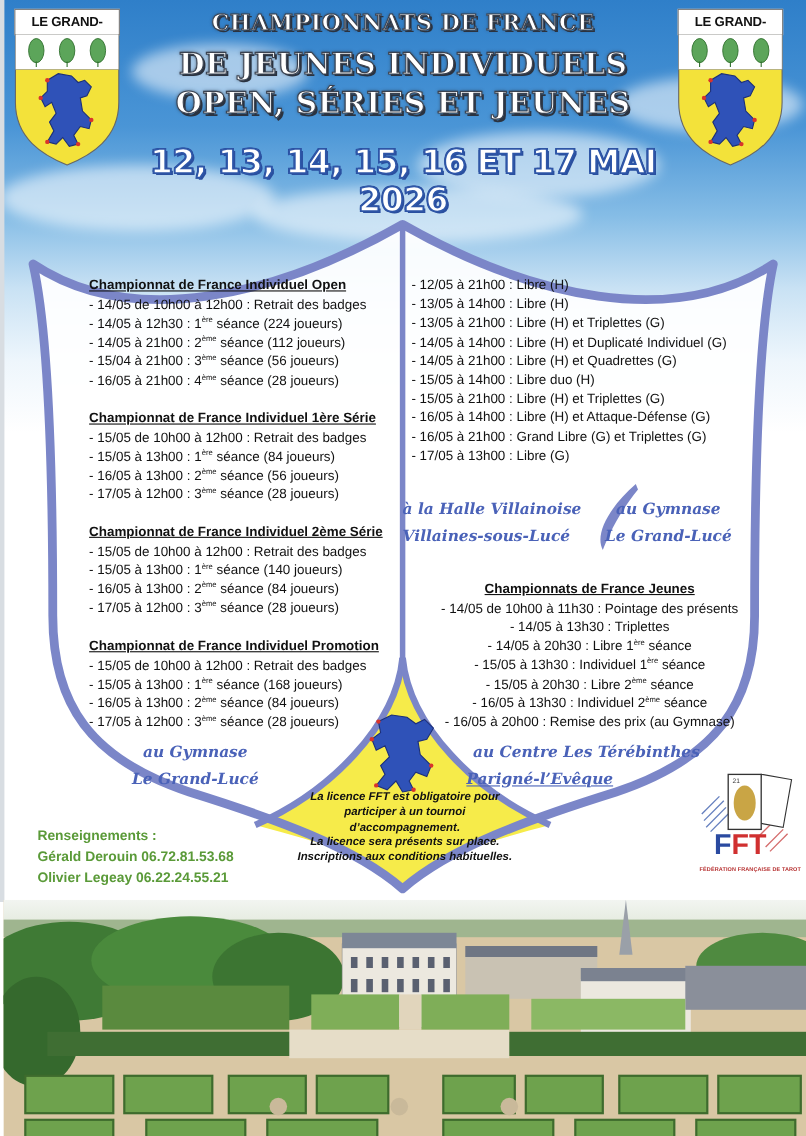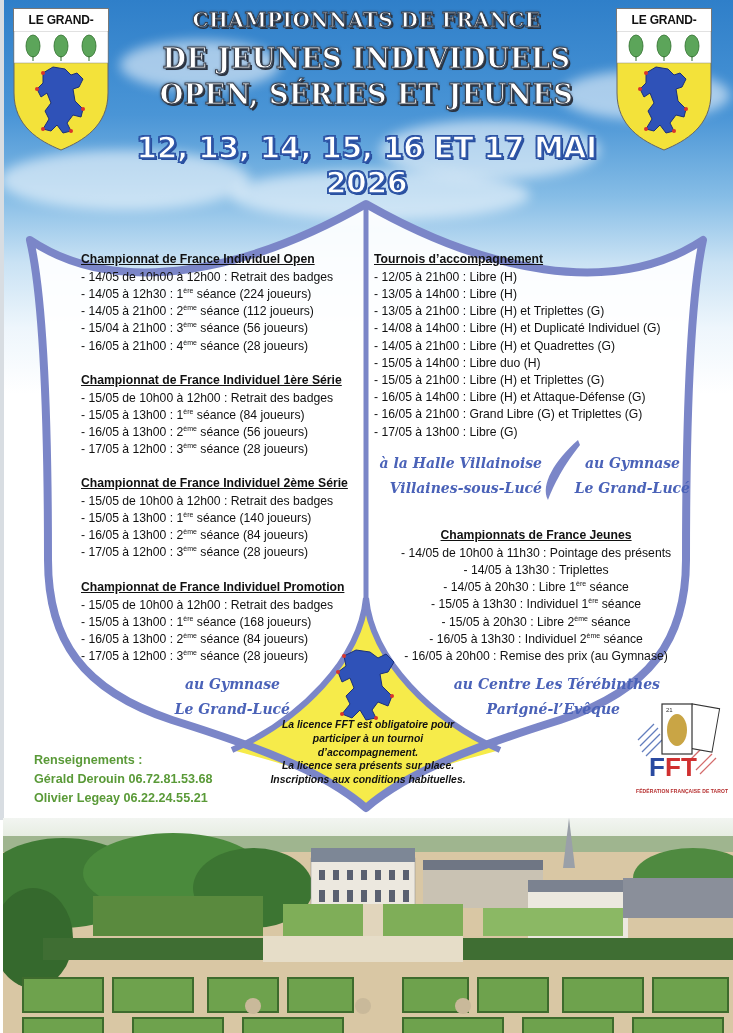--- a/index.html
+++ b/index.html
@@ -49,21 +49,21 @@
 
   .shield-svg { position: absolute; left: 0; top: 0; }
 
   .block { position: absolute; font-size: 12.2px; color: #111; line-height: 17.2px; }
   .block .head { font-weight: bold; text-decoration: underline; font-size: 12.2px; margin-bottom: 0.5px; }
   .block .line { white-space: nowrap; }
   sup { font-size: 7px; vertical-align: 5px; line-height: 0; }
 
   .script {
     position: absolute; font-family: "DejaVu Serif", serif; font-style: italic; font-weight: bold;
-    color: #4a62b8; font-size: 14px; text-align: right; white-space: nowrap; line-height: 22px;
+    color: #4a62b8; font-size: 14px; text-align: left; white-space: nowrap; line-height: 22px;
   }
 
   .licence {
     position: absolute; left: 262px; top: 718px; width: 212px; text-align: center;
     font-style: italic; font-size: 10.4px; color: #111; line-height: 13.8px; font-weight: bold;
   }
 
   .contact {
     position: absolute; left: 34px; top: 751px; font-weight: bold; color: #5a9a38; font-size: 12.6px; line-height: 19px;
   }
@@ -209,25 +209,24 @@
   <div class="line"><span>- 15/05 de 10h00 à 12h00 : Retrait des badges</span></div>
   <div class="line"><span>- 15/05 à 13h00 : 1</span><sup>ère</sup><span> séance (168 joueurs)</span></div>
   <div class="line"><span>- 16/05 à 13h00 : 2</span><sup>ème</sup><span> séance (84 joueurs)</span></div>
   <div class="line"><span>- 17/05 à 12h00 : 3</span><sup>ème</sup><span> séance (28 joueurs)</span></div>
 </div>
 
 <div class="script" style="left:130px;top:673px;width:150px;">au Gymnase</div>
 <div class="script" style="left:120px;top:698px;width:170px;">Le Grand-Lucé</div>
 
 <div class="block" style="left:374px;top:251px;">
-  <div class="head">Tournois d’accompagnement</div>
   <div class="line">- 12/05 à 21h00 : Libre (H)</div>
   <div class="line">- 13/05 à 14h00 : Libre (H)</div>
   <div class="line">- 13/05 à 21h00 : Libre (H) et Triplettes (G)</div>
-  <div class="line">- 14/08 à 14h00 : Libre (H) et Duplicaté Individuel (G)</div>
+  <div class="line">- 14/05 à 14h00 : Libre (H) et Duplicaté Individuel (G)</div>
   <div class="line">- 14/05 à 21h00 : Libre (H) et Quadrettes (G)</div>
   <div class="line">- 15/05 à 14h00 : Libre duo (H)</div>
   <div class="line">- 15/05 à 21h00 : Libre (H) et Triplettes (G)</div>
   <div class="line">- 16/05 à 14h00 : Libre (H) et Attaque-Défense (G)</div>
   <div class="line">- 16/05 à 21h00 : Grand Libre (G) et Triplettes (G)</div>
   <div class="line">- 17/05 à 13h00 : Libre (G)</div>
 </div>
 
 <div class="script" style="left:366px;top:452px;width:176px;">à la Halle Villainoise</div>
 <div class="script" style="left:366px;top:477px;width:176px;">Villaines-sous-Lucé</div>
@@ -239,21 +238,21 @@
   <div class="line"><span>- 14/05 de 10h00 à 11h30 : Pointage des présents</span></div>
   <div class="line"><span>- 14/05 à 13h30 : Triplettes</span></div>
   <div class="line"><span>- 14/05 à 20h30 : Libre 1</span><sup>ère</sup><span> séance</span></div>
   <div class="line"><span>- 15/05 à 13h30 : Individuel 1</span><sup>ère</sup><span> séance</span></div>
   <div class="line"><span>- 15/05 à 20h30 : Libre 2</span><sup>ème</sup><span> séance</span></div>
   <div class="line"><span>- 16/05 à 13h30 : Individuel 2</span><sup>ème</sup><span> séance</span></div>
   <div class="line"><span>- 16/05 à 20h00 : Remise des prix (au Gymnase)</span></div>
 </div>
 
 <div class="script" style="left:430px;top:673px;width:230px;">au Centre Les Térébinthes</div>
-<div class="script" style="left:450px;top:698px;width:170px;">Parigné-l’Evêque</div>
+<div class="script" style="left:424px;top:698px;width:170px;text-decoration:underline;">Parigné-l’Evêque</div>
 
 <div class="licence">
   <div>La licence FFT est obligatoire pour</div>
   <div>participer à un tournoi d’accompagnement.</div>
   <div>La licence sera présents sur place.</div>
   <div>Inscriptions aux conditions habituelles.</div>
 </div>
 
 <div class="contact">
   <div>Renseignements :</div>

